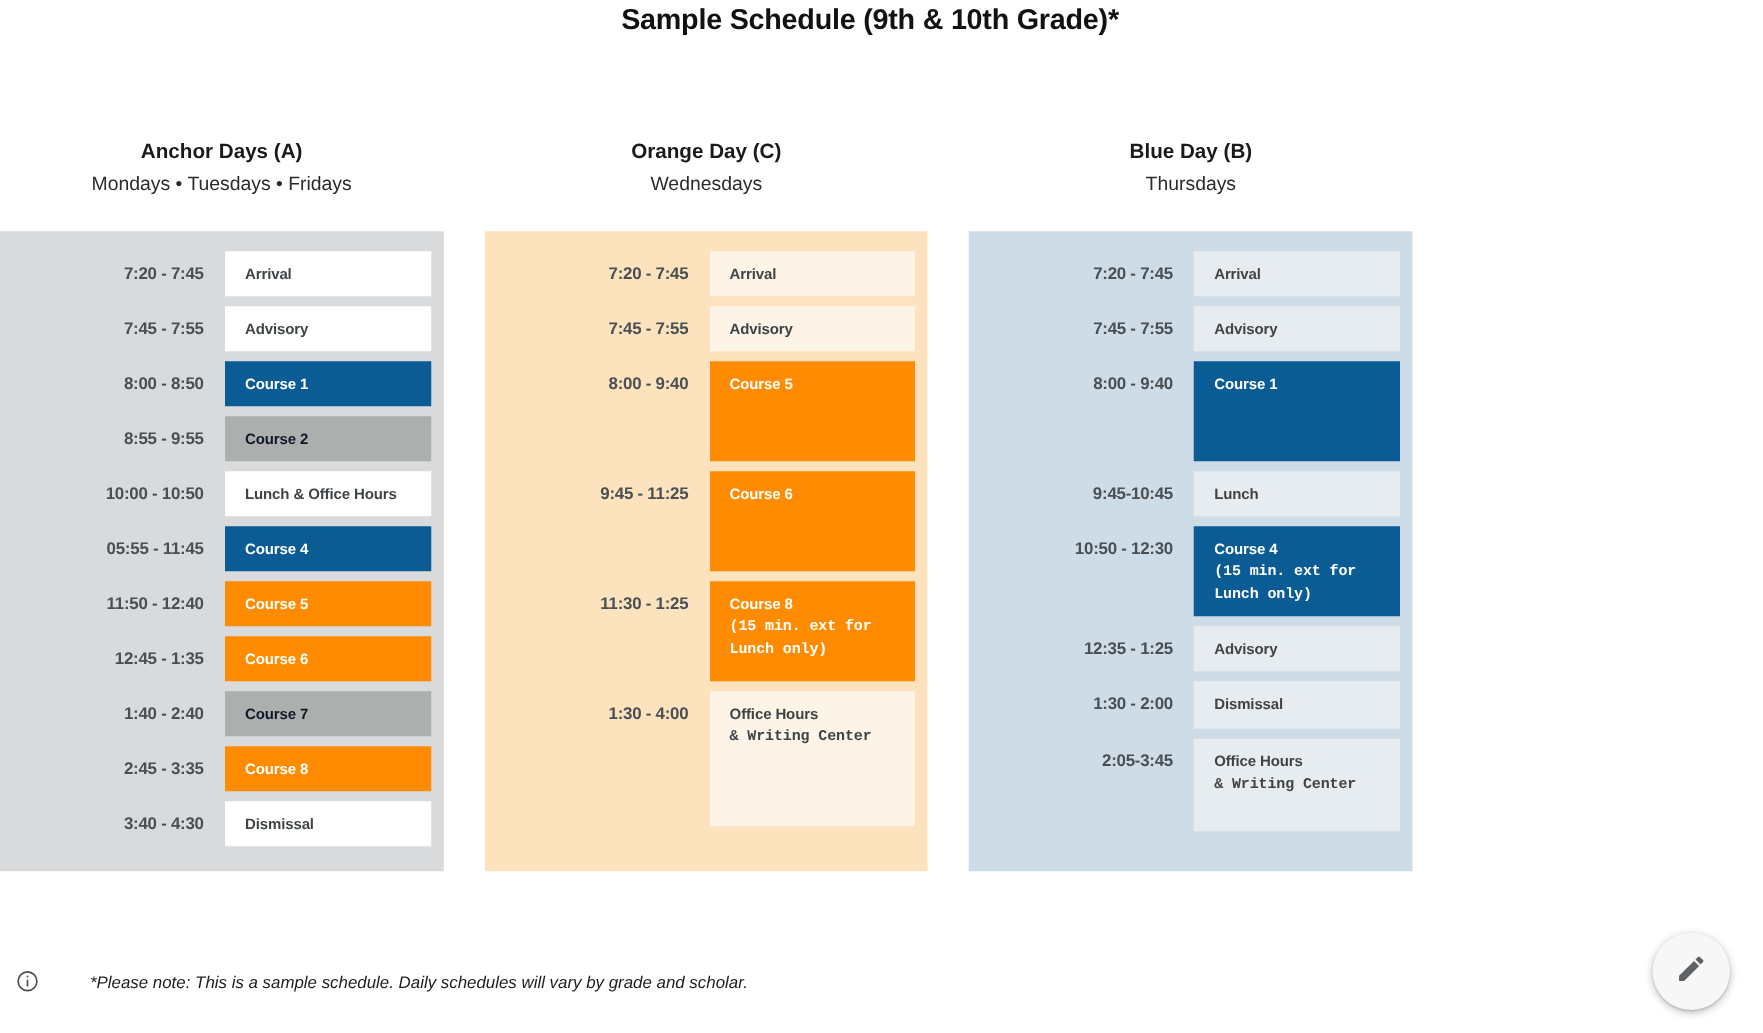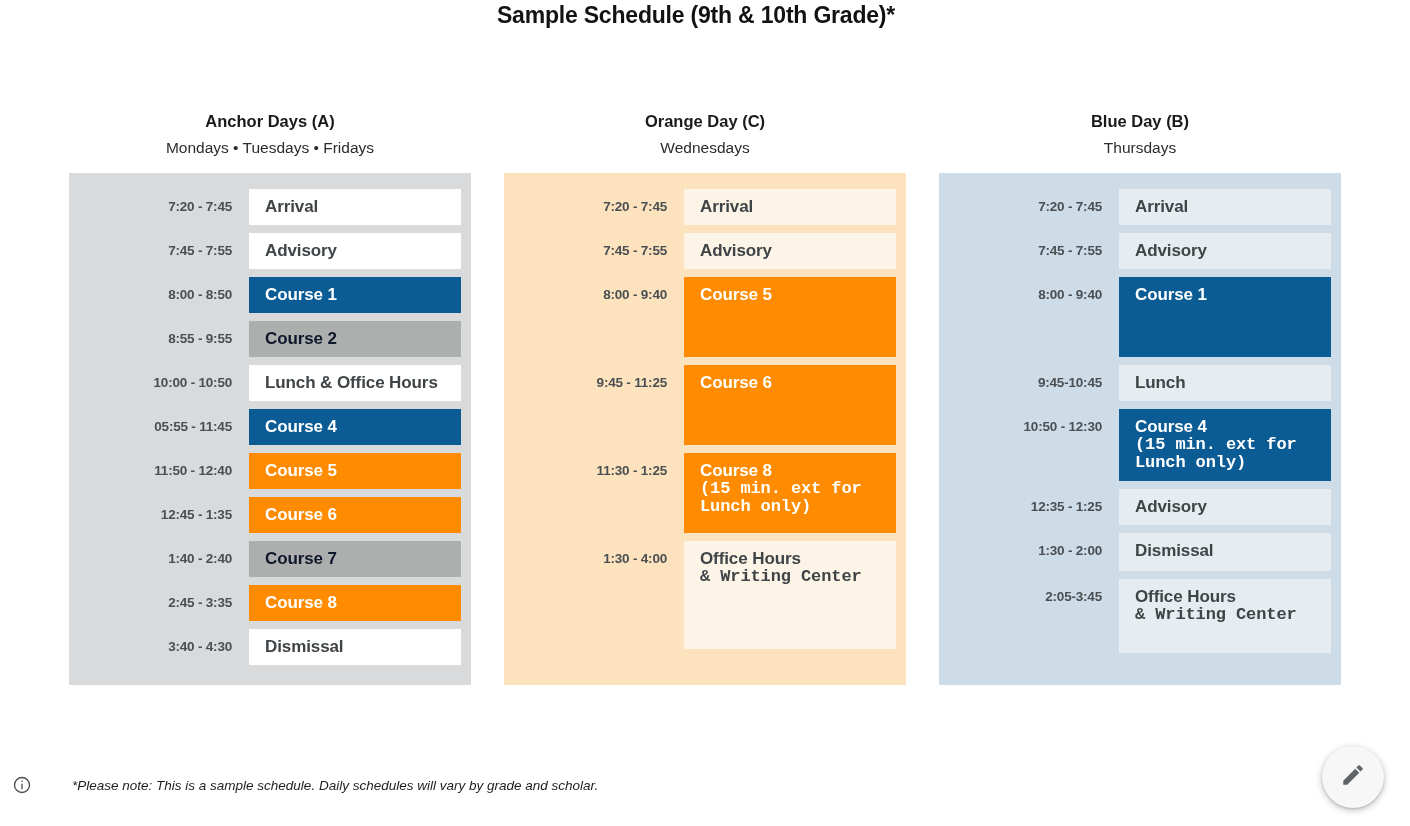--- a/index.html
+++ b/index.html
@@ -18,21 +18,21 @@
     top: 2px; left: 0; width: 1392px;
     text-align: center;
     font-size: 23px;
     font-weight: bold;
     color: #121212;
     letter-spacing: -0.2px;
   }
 
   .columns {
     position: absolute;
-    top: 112px; left: 0; width: 1410px;
+    top: 112px; left: 0; width: 1130px;
     display: flex;
     justify-content: center;
     align-items: flex-start;
     gap: 33px;
   }
   .col { width: 402px; }
 
   .col-head { text-align: center; }
   .col-title {
     font-size: 16.5px;
@@ -41,21 +41,21 @@
     line-height: 1.15;
   }
   .col-sub {
     margin-top: 8px;
     font-size: 15.5px;
     color: #2b2b2b;
     line-height: 1.15;
   }
 
   .panel {
-    margin-top: 16px;
+    margin-top: 28px;
     padding: 16px 10px 16px 0;
     min-height: 512px;
   }
 
   .row {
     display: flex;
     align-items: flex-start;
     margin-bottom: 8px;
   }
   .row:last-child { margin-bottom: 0; }
@@ -68,21 +68,21 @@
     font-size: 13.5px;
     font-weight: bold;
     color: #4a4f53;
     line-height: 36px;
     letter-spacing: -0.2px;
   }
 
   .block {
     flex: 1 1 auto;
     padding: 0 16px;
-    font-size: 17px;
+    font-size: 12px;
     font-weight: bold;
     line-height: 18px;
     display: flex;
     flex-direction: column;
     justify-content: flex-start;
     padding-top: 9px;
     padding-bottom: 9px;
     letter-spacing: -0.1px;
   }
   .block .l2 { display: block; font-family: Liberation Mono, monospace; }

